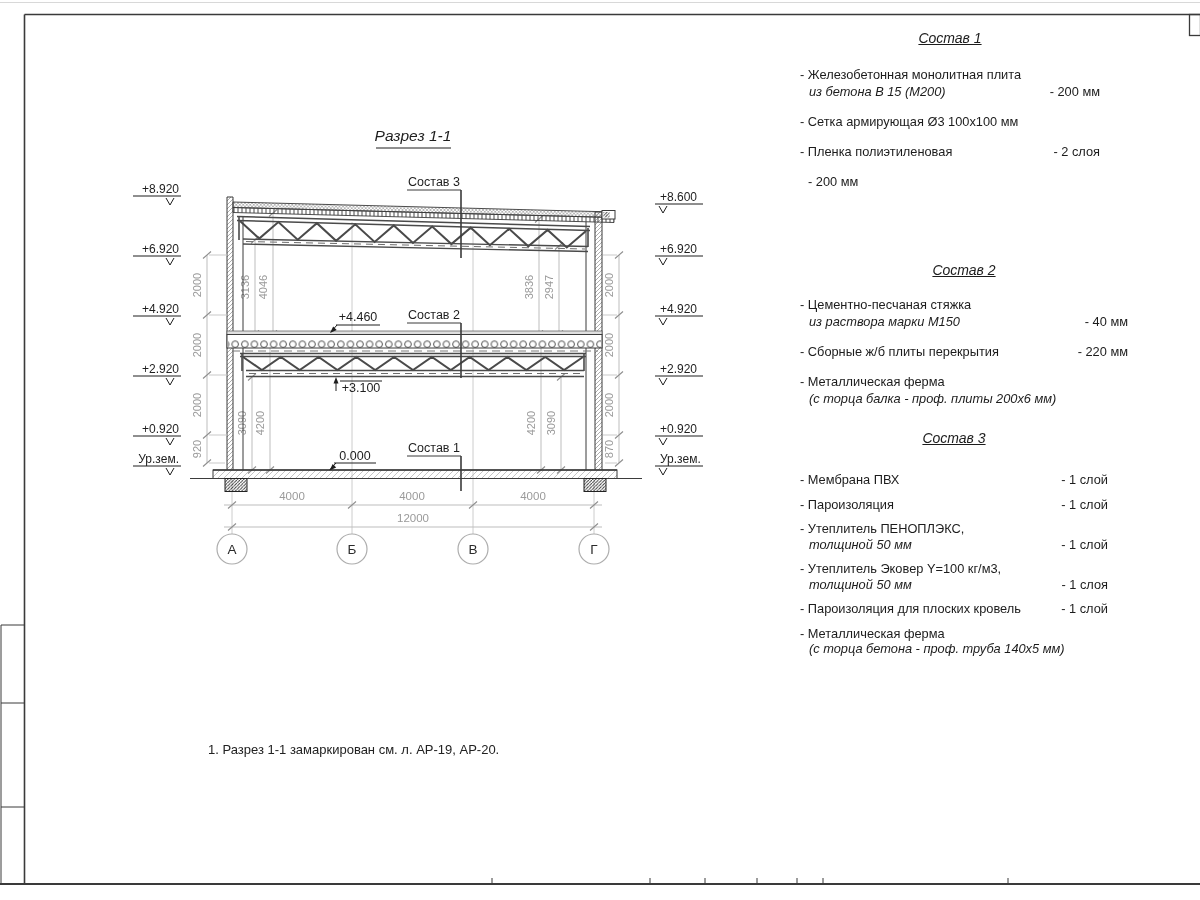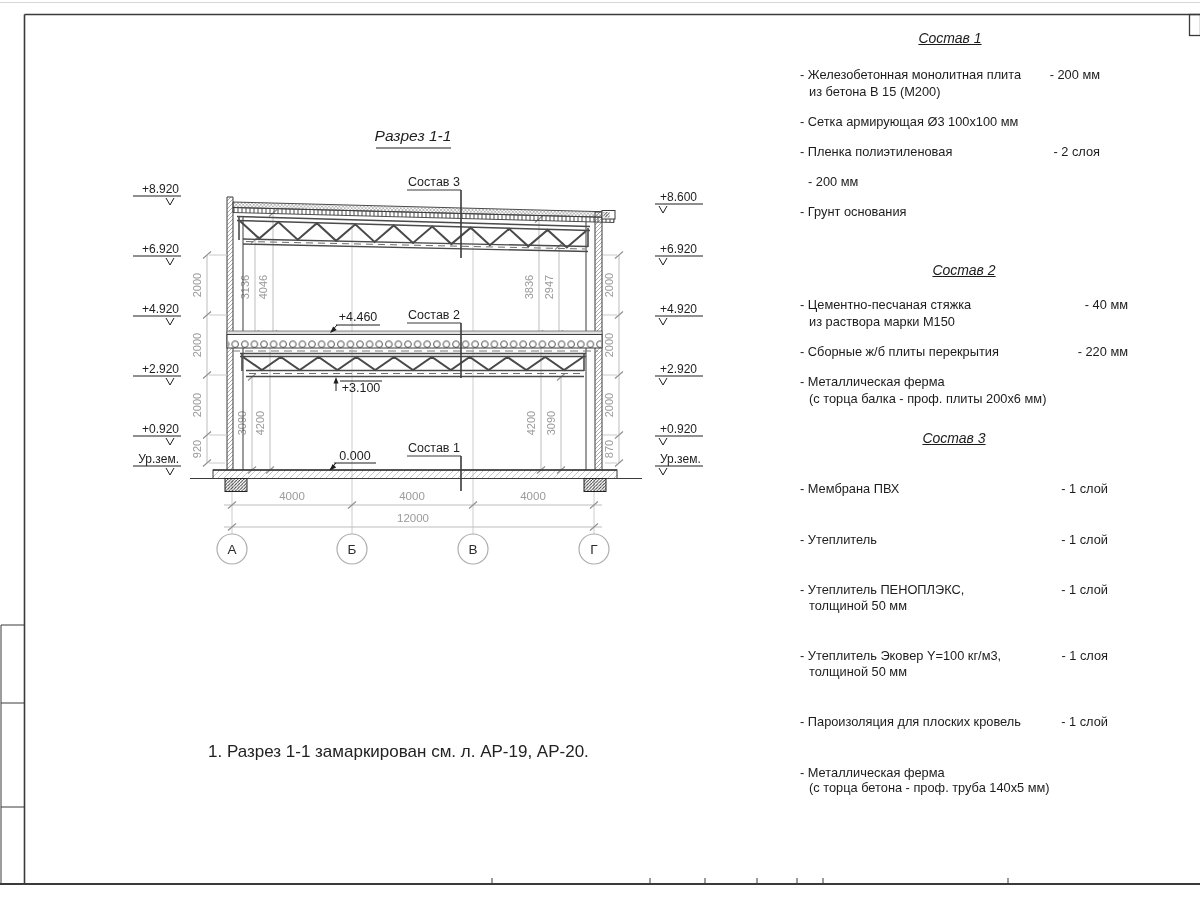--- a/index.html
+++ b/index.html
@@ -9,28 +9,28 @@
   svg text{font-family:"Liberation Sans",sans-serif;}
   .dim{fill:#9a9a9a;font-size:11px;}
   .dimb{fill:#9a9a9a;font-size:11.5px;}
   .ax{fill:#2b2b2b;font-size:13.5px;}
   .lbl{fill:#1e1e1e;font-size:12.5px;}
   .elev{fill:#1e1e1e;font-size:12px;}
   .ttl{fill:#1e1e1e;font-size:15.5px;font-style:italic;}
   .spec{position:absolute;color:#1c1c1c;}
   .spec-title{text-align:center;font-size:14px;font-style:italic;text-decoration:underline;
               margin-bottom:20px;}
-  .spec-row{display:flex;justify-content:space-between;align-items:flex-start;
+  .spec-row{display:flex;justify-content:space-between;align-items:flex-end;
             font-size:12.8px;line-height:17px;margin-bottom:13px;}
-  .spec-row .nm div+div{padding-left:9px;}
+  .spec-row .nm div+div{padding-left:9px;font-style:italic;}
   .spec-row .val{white-space:nowrap;padding-left:8px;}
-  #spec3 .spec-row{line-height:15.5px;margin-bottom:9px;margin-top:35px;}
+  #spec3 .spec-row{line-height:15.5px;margin-bottom:9px;}
   #spec3 .spec-title{margin-bottom:26px;}
   #spec2 .spec-title{margin-bottom:18px;}
-  #note{position:absolute;left:208px;top:742px;font-size:17px;color:#222;}
+  #note{position:absolute;left:208px;top:742px;font-size:13px;color:#222;}
 </style>
 </head>
 <body>
 
 <div id="sheet">
 
 <svg id="dwg" width="1200" height="900" viewBox="0 0 1200 900">
   <defs>
     <pattern id="pWall" width="4" height="4" patternUnits="userSpaceOnUse">
       <path d="M0 4L4 0" stroke="#8a8a8a" stroke-width="0.7"></path>
@@ -239,25 +239,20 @@
       </div>
       <div class="spec-row">
         <div class="nm">
           <div>- Пленка полиэтиленовая</div>
         </div>
         <div class="val">-  2 слоя</div>
       </div>
       <div class="spec-row">
         <div class="val">- 200 мм</div>
       </div>
-      <div class="spec-row">
-        <div class="nm">
-          <div>- Грунт основания</div>
-        </div>
-      </div>
     </div>
 <div id="spec2" class="spec" style="left:800px;top:262px;width:328px;">
       <div class="spec-title">Состав 2</div>
       <div class="spec-row">
         <div class="nm">
           <div>- Цементно-песчаная стяжка</div>
           <div>из раствора марки М150</div>
         </div>
         <div class="val">- 40 мм</div>
       </div>
@@ -277,21 +272,21 @@
 <div id="spec3" class="spec" style="left:800px;top:430px;width:308px;">
       <div class="spec-title">Состав 3</div>
       <div class="spec-row">
         <div class="nm">
           <div>- Мембрана ПВХ</div>
         </div>
         <div class="val">- 1 слой</div>
       </div>
       <div class="spec-row">
         <div class="nm">
-          <div>- Утеплитель</div>
+          <div>- Пароизоляция</div>
         </div>
         <div class="val">- 1 слой</div>
       </div>
       <div class="spec-row">
         <div class="nm">
           <div>- Утеплитель ПЕНОПЛЭКС,</div>
           <div>толщиной 50 мм</div>
         </div>
         <div class="val">- 1 слой</div>
       </div>

